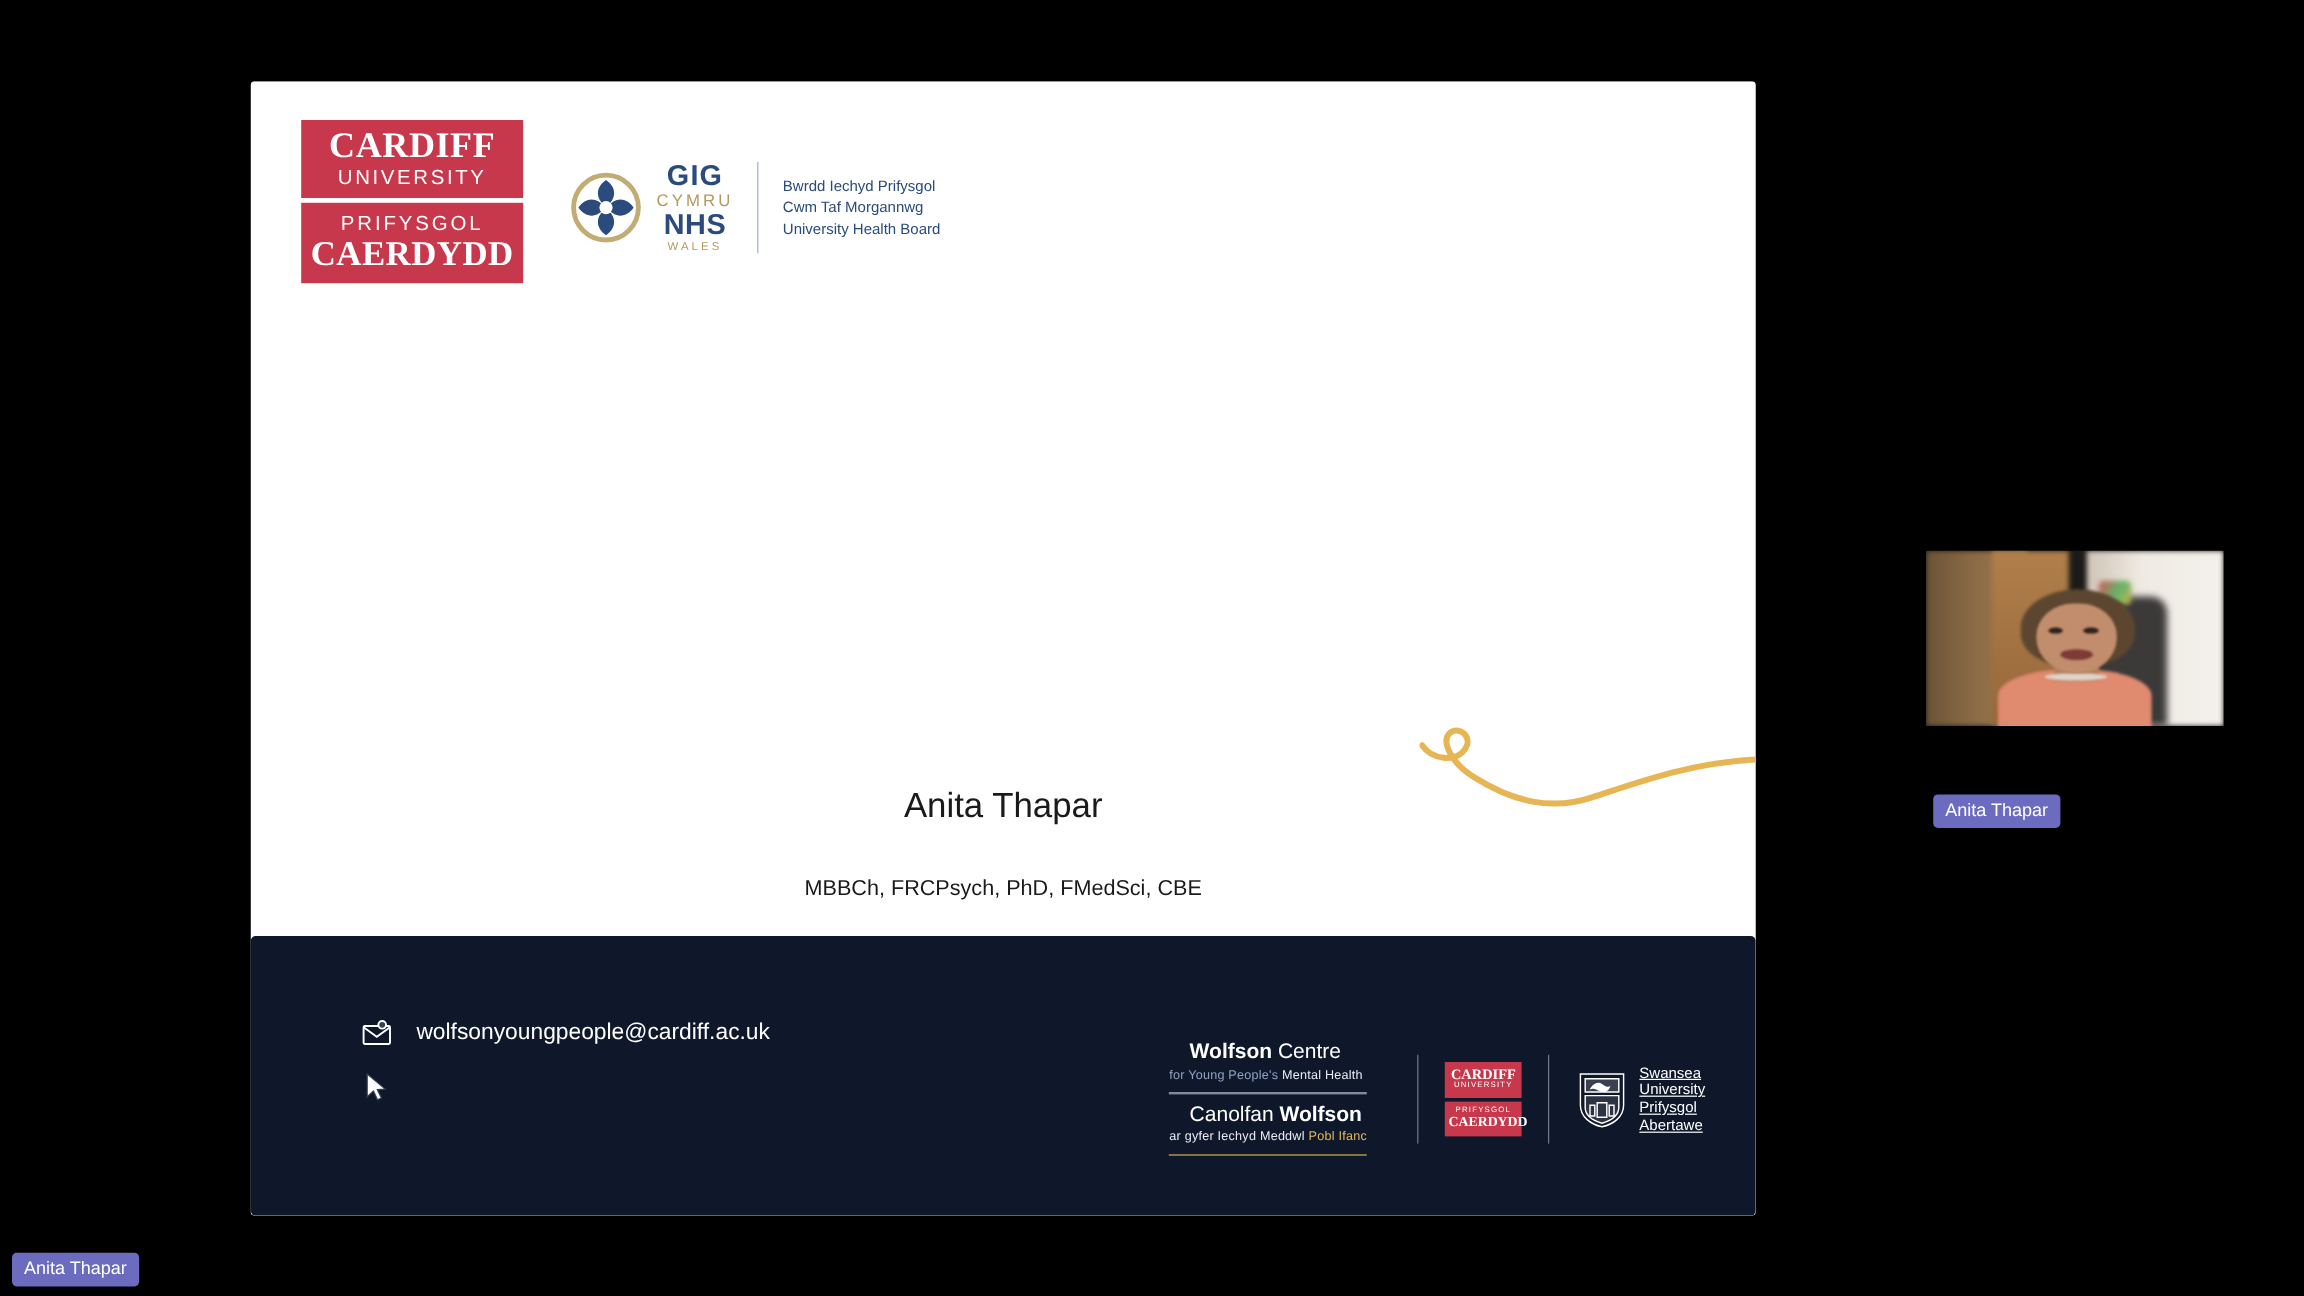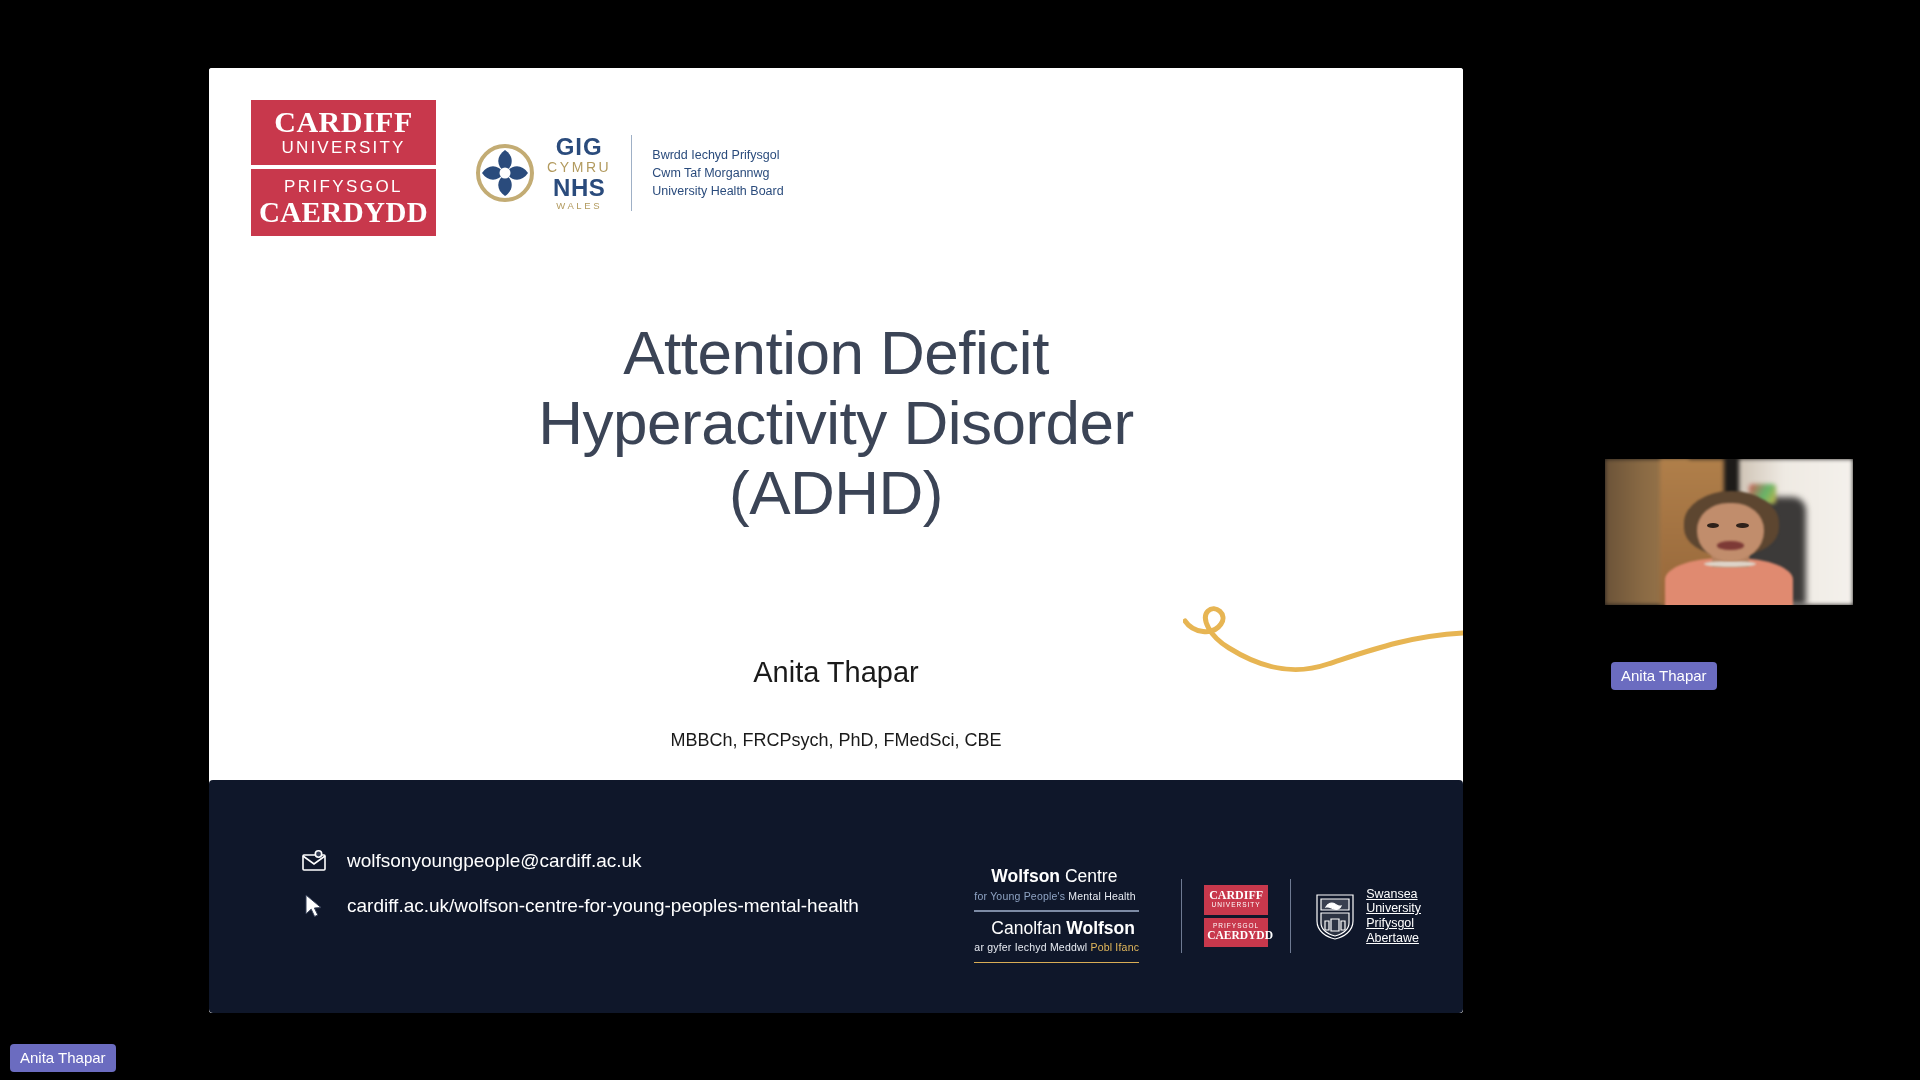--- a/index.html
+++ b/index.html
@@ -185,25 +185,20 @@
           </div>
           <div class="nhs-div"></div>
           <div class="nhs-text">
             <div>Bwrdd Iechyd Prifysgol</div>
             <div>Cwm Taf Morgannwg</div>
             <div>University Health Board</div>
           </div>
         </div>
       </div>
 
-      <div class="title">
-        <div>Attention Deficit</div>
-        <div>Hyperactivity Disorder</div>
-        <div>(ADHD)</div>
-      </div>
 
       <div class="presenter">Anita Thapar</div>
       <div class="credentials">MBBCh, FRCPsych, PhD, FMedSci, CBE</div>
 
       <span class="swoosh">
         <svg viewBox="0 0 280 120" width="280" height="120" fill="none">
           <path d="M2 43 C10 55 30 58 38 46 C45 36 32 26 25 33 C18 40 26 58 46 70 C78 90 110 98 145 86 C185 73 225 58 280 55" stroke="#e7b553" stroke-width="5" stroke-linecap="round"></path>
         </svg>
       </span>
     </div>
@@ -223,21 +218,20 @@
           <span class="contact-txt">wolfsonyoungpeople@cardiff.ac.uk</span>
         </div>
 
 
         <div class="contact-row">
           <span class="contact-ico">
             <svg viewBox="0 0 26 26" width="26" height="26">
               <path d="M5 2 L5 21 L10.2 16.2 L13.6 23.5 L16.8 22 L13.4 15 L20 14.6 Z" fill="#fff" stroke="#353f56" stroke-width="1"></path>
             </svg>
           </span>
-          <span class="contact-txt">cardiff.ac.uk/wolfson-centre-for-young-peoples-mental-health</span>
         </div>
       </div>
 
       <div class="partner-logos">
 
         <div class="wolfson">
           <div class="wolf-en"><b>Wolfson</b><span> Centre</span></div>
           <div class="wolf-sub"><span class="g">for </span><span class="g">Young People's</span><span class="w"> Mental Health</span></div>
           <div class="wolf-rule"></div>
           <div class="wolf-en"><span>Canolfan </span><b>Wolfson</b></div>

